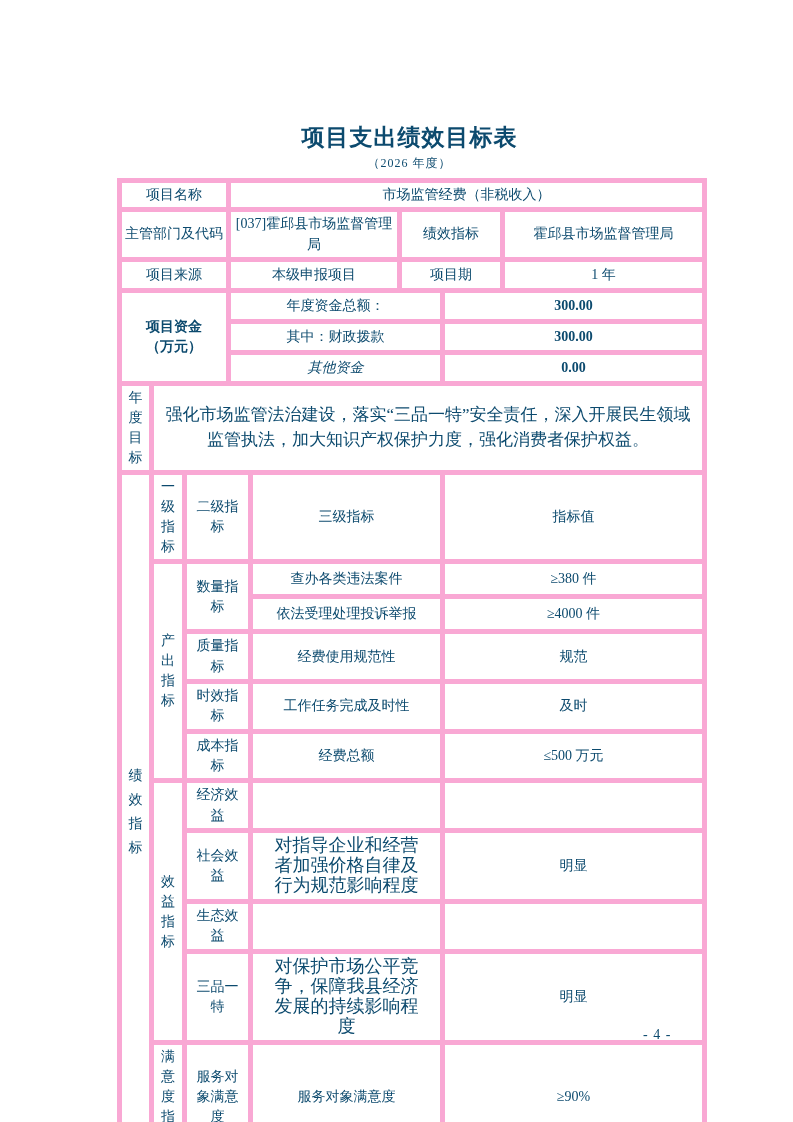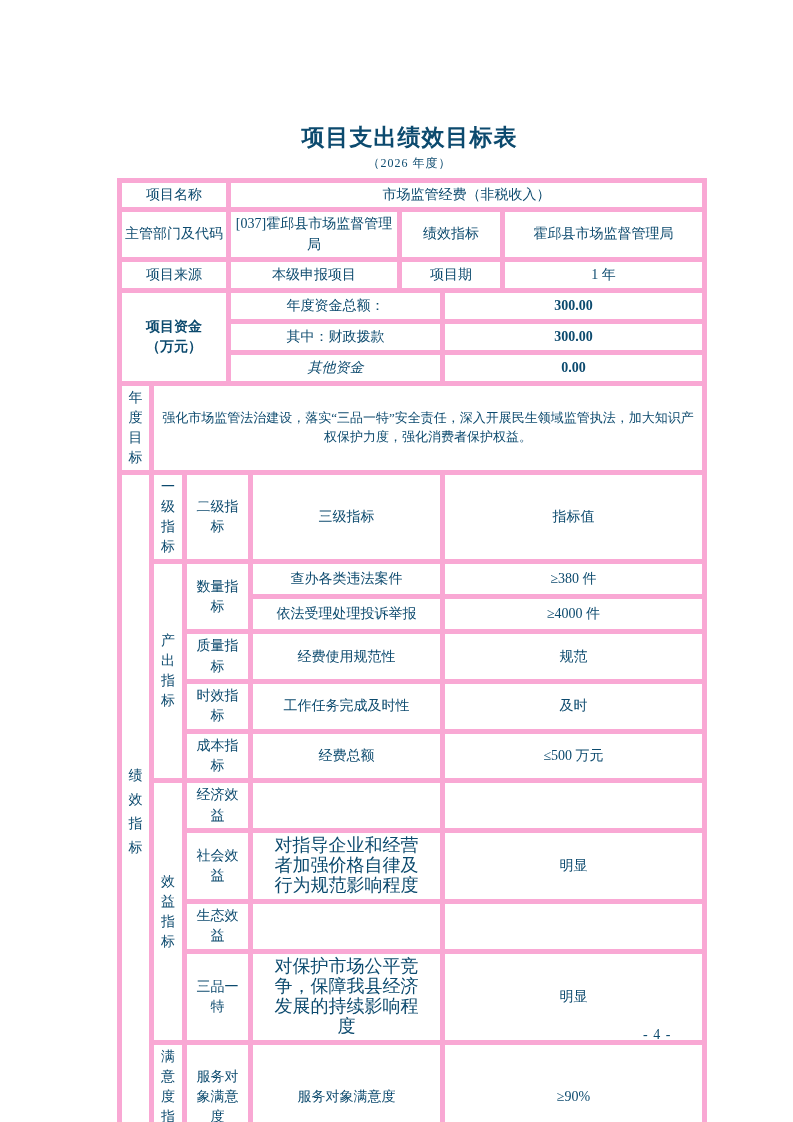--- a/index.html
+++ b/index.html
@@ -50,21 +50,21 @@
   }
   td.lbl{padding:2px 6px;}
   td.pre{white-space:pre-line;font-weight:bold;}
   td.num{text-align:right;padding-right:9px;font-weight:bold;}
   td.fund-name{text-align:left;}
   td.ind1{padding-left:20px;}
   td.ind2{padding-left:28px;}
   td.ind3{padding-left:70px;font-style:italic;}
   td.target-text{
     text-align:left;
-    font-size:13px;
+    font-size:17px;
     line-height:20px;
     padding:4px 4px;
   }
   .vert{
     display:inline-block;
     width:15px;
     line-height:20px;
     text-align:center;
     word-break:break-all;
   }

